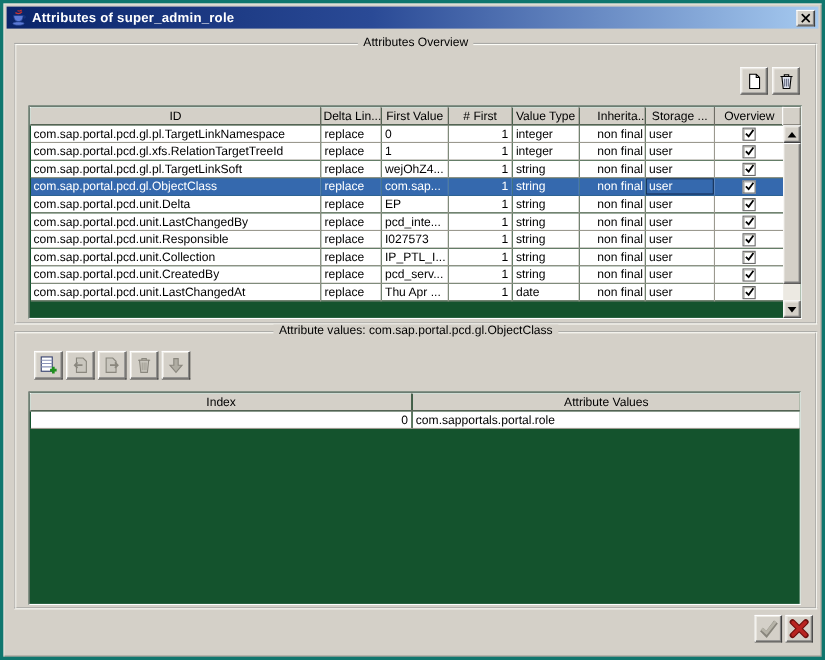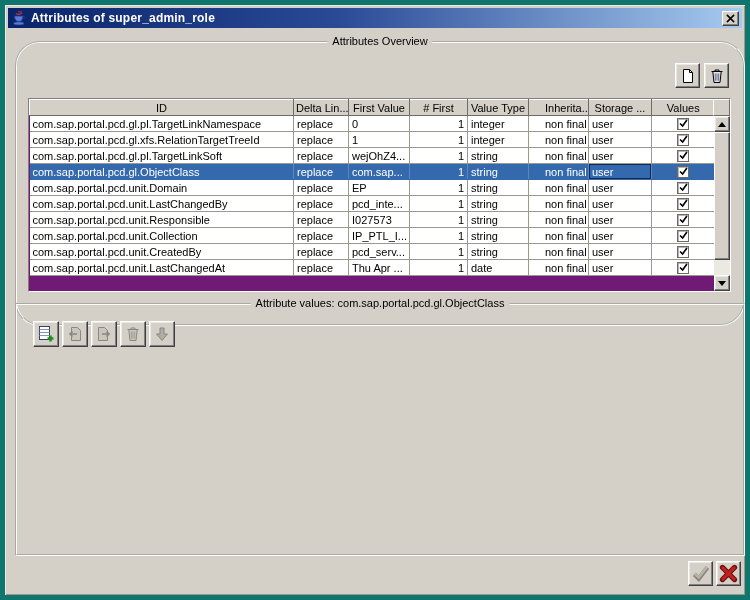--- a/index.html
+++ b/index.html
@@ -1,19 +1,19 @@
 <!DOCTYPE html>
 <html><head>
 <meta charset="utf-8">
 <style>
   html,body{margin:0;padding:0;background:#3a3a3a;}
   *{box-sizing:border-box;}
   .window{
     position:relative;width:750px;height:600px;background:#d4d0c8;
-    border:5px solid #0f766e;
+    border:3px solid #0f766e;
     box-shadow:inset 1px 1px 0 #ece9e2, inset -1px -1px 0 #9a968e;
     font-family:"Liberation Sans", sans-serif;font-size:11px;color:#000;
     overflow:hidden;
   }
   
   .titlebar{
     position:absolute;left:3px;top:3px;right:3px;height:20px;
     background:linear-gradient(90deg,#0a246a 0%,#2a4a96 45%,#a6caf0 100%);
     display:flex;align-items:center;padding:0 3px;gap:4px;
   }
@@ -24,30 +24,30 @@
     box-shadow:inset -1px -1px 0 #808080;
   }
   
   .btn{
     background:#d4d0c8;border:1px solid;border-color:#fff #404040 #404040 #fff;
     box-shadow:inset -1px -1px 0 #808080, inset 1px 1px 0 #ece9e2;
     display:flex;align-items:center;justify-content:center;padding:0;
   }
   
   .groupbox{position:absolute;border:2px groove #fdfdf8;}
-  .gb1{left:10px;top:36px;width:730px;height:285px;border-radius:25px;}
+  .gb1{left:10px;top:36px;width:730px;height:256px;}
   .gb2{left:10px;top:298px;width:730px;height:253px;padding-left:35px;}
   .gb-label{
     position:absolute;top:-8px;left:50%;transform:translateX(-50%);
     background:#d4d0c8;padding:0 5px;white-space:nowrap;font-size:11px;color:#000;
   }
   
   .ov-btn{position:absolute;width:25px;height:25px;}
   
-  .tablebox{position:absolute;background:#701a75;border:1px solid;border-color:#808080 #fff #fff #808080;overflow:hidden;}
+  .tablebox{position:absolute;background:#14532d;border:1px solid;border-color:#808080 #fff #fff #808080;overflow:hidden;}
   .tb1{left:11px;top:55px;width:703px;height:194px;}
   .tb2{left:11px;top:53px;width:702px;height:194px;}
   table{border-collapse:collapse;table-layout:fixed;font-size:11px;}
   .t1{width:685px;}
   .t2{width:700px;}
   th{
     height:16px;background:#d4d0c8;font-weight:normal;text-align:center;
     border:1px solid;border-color:#fff #6e6c64 #6e6c64 #fff;
     padding:0 2px;overflow:hidden;white-space:nowrap;
   }
@@ -134,21 +134,21 @@
       <table class="t1">
         <thead>
             <tr>
               <th class="c0">ID</th>
               <th class="c1">Delta Lin...</th>
               <th class="c2">First Value</th>
               <th class="c3"># First</th>
               <th class="c4">Value Type</th>
               <th class="c5">Inherita...</th>
               <th class="c6">Storage ...</th>
-              <th class="c7">Values</th>
+              <th class="c7">Overview</th>
             </tr>
           </thead>
         <tbody>
             <tr>
               <td class="c0">com.sap.portal.pcd.gl.pl.TargetLinkNamespace</td>
               <td class="c1">replace</td>
               <td class="c2">0</td>
               <td class="c3 num">1</td>
               <td class="c4">integer</td>
               <td class="c5">non final</td>
@@ -187,21 +187,21 @@
               <td class="c2">com.sap...</td>
               <td class="c3 num">1</td>
               <td class="c4">string</td>
               <td class="c5">non final</td>
               <td class="c6 focus-cell">user</td>
               <td class="c7 center"><span class="cb"><svg width="9" height="9" viewBox="0 0 10 10">
                     <path d="M1.2 5 L4 7.8 L8.8 1.2" stroke="#000" stroke-width="1.8" fill="none"></path>
                   </svg></span></td>
             </tr>
             <tr>
-              <td class="c0">com.sap.portal.pcd.unit.Domain</td>
+              <td class="c0">com.sap.portal.pcd.unit.Delta</td>
               <td class="c1">replace</td>
               <td class="c2">EP</td>
               <td class="c3 num">1</td>
               <td class="c4">string</td>
               <td class="c5">non final</td>
               <td class="c6">user</td>
               <td class="c7 center"><span class="cb"><svg width="9" height="9" viewBox="0 0 10 10">
                     <path d="M1.2 5 L4 7.8 L8.8 1.2" stroke="#000" stroke-width="1.8" fill="none"></path>
                   </svg></span></td>
             </tr>
@@ -319,20 +319,36 @@
       </span>
     </button>
     <button class="btn val-btn" style="left:132px;">
       <span style="display:flex;">
         <svg width="18" height="18" viewBox="0 0 18 18">
           <path d="M7 3 H11 V9 H14.5 L9 15.5 L3.5 9 H7 Z" fill="#b0ada3" stroke="#8a877e"></path>
         </svg>
       </span>
     </button>
 
+    <div class="tablebox tb2">
+      <table class="t2">
+        <thead>
+            <tr>
+              <th class="vc0">Index</th>
+              <th class="vc1">Attribute Values</th>
+            </tr>
+          </thead>
+        <tbody>
+            <tr>
+              <td class="vc0 num">0</td>
+              <td class="vc1">com.sapportals.portal.role</td>
+            </tr>
+          </tbody>
+      </table>
+    </div>
   </div>
 
   <button class="btn footer-btn" style="left:683px;">
     <span style="display:flex;">
       <svg width="19" height="19" viewBox="0 0 22 22">
         <path d="M4 12 L9 17 L19 4" stroke="#88857c" stroke-width="5" fill="none"></path>
         <path d="M4 11 L9 15.5 L18.5 3.5" stroke="#b6b3a8" stroke-width="3" fill="none"></path>
       </svg>
     </span>
   </button>

